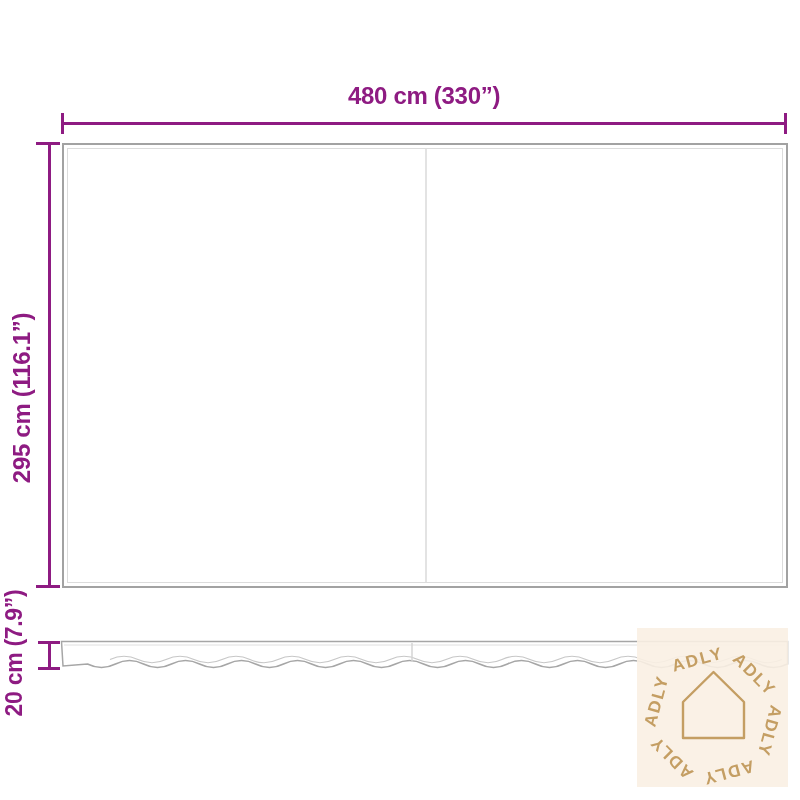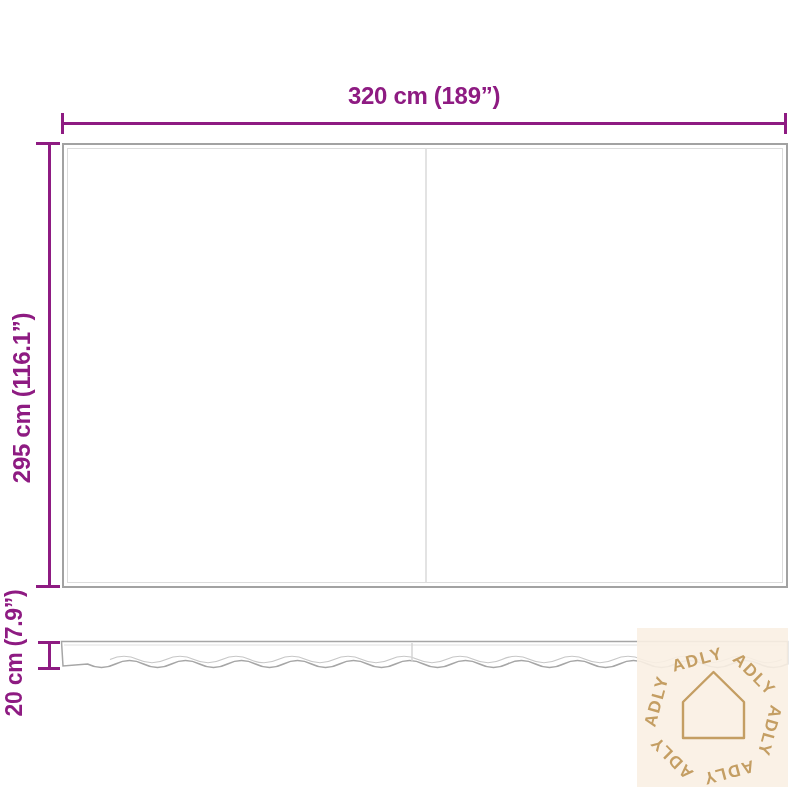--- a/index.html
+++ b/index.html
@@ -55,21 +55,21 @@
   .wm-text:nth-of-type(3){left:132px;top:103px;transform:translate(-50%,-50%) rotate(105deg);}
   .wm-text:nth-of-type(4){left:91px;top:144px;transform:translate(-50%,-50%) rotate(165deg);}
   .wm-text:nth-of-type(5){left:35px;top:129px;transform:translate(-50%,-50%) rotate(225deg);}
   .wm-text:nth-of-type(6){left:20px;top:73px;transform:translate(-50%,-50%) rotate(285deg);}
 </style>
 </head>
 <body>
 
 <div class="canvas">
 
-  <div class="dim-label h" id="width-label">320 cm (189”)</div>
+  <div class="dim-label h" id="width-label">480 cm (330”)</div>
   <div class="dim-line" id="width-line"></div>
   <div class="dim-line" id="width-cap-l"></div>
   <div class="dim-line" id="width-cap-r"></div>
 
   <div class="dim-label v" id="height-label">295 cm (116.1”)</div>
   <div class="dim-line" id="height-line"></div>
   <div class="dim-line" id="height-cap-t"></div>
   <div class="dim-line" id="height-cap-b"></div>
 
   <div class="fabric-panel">

